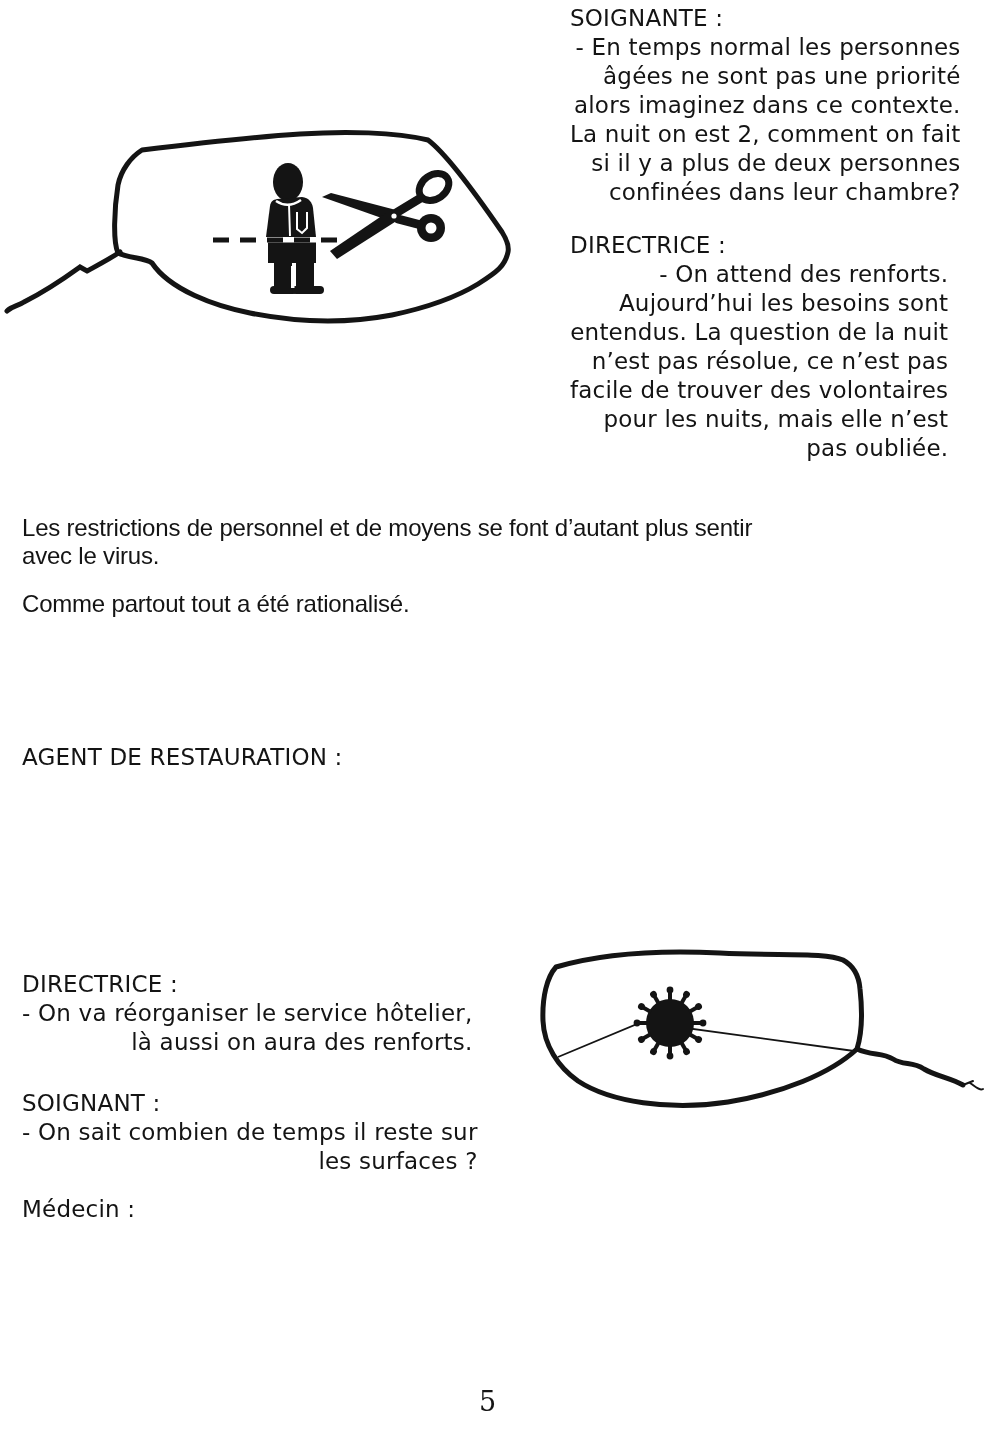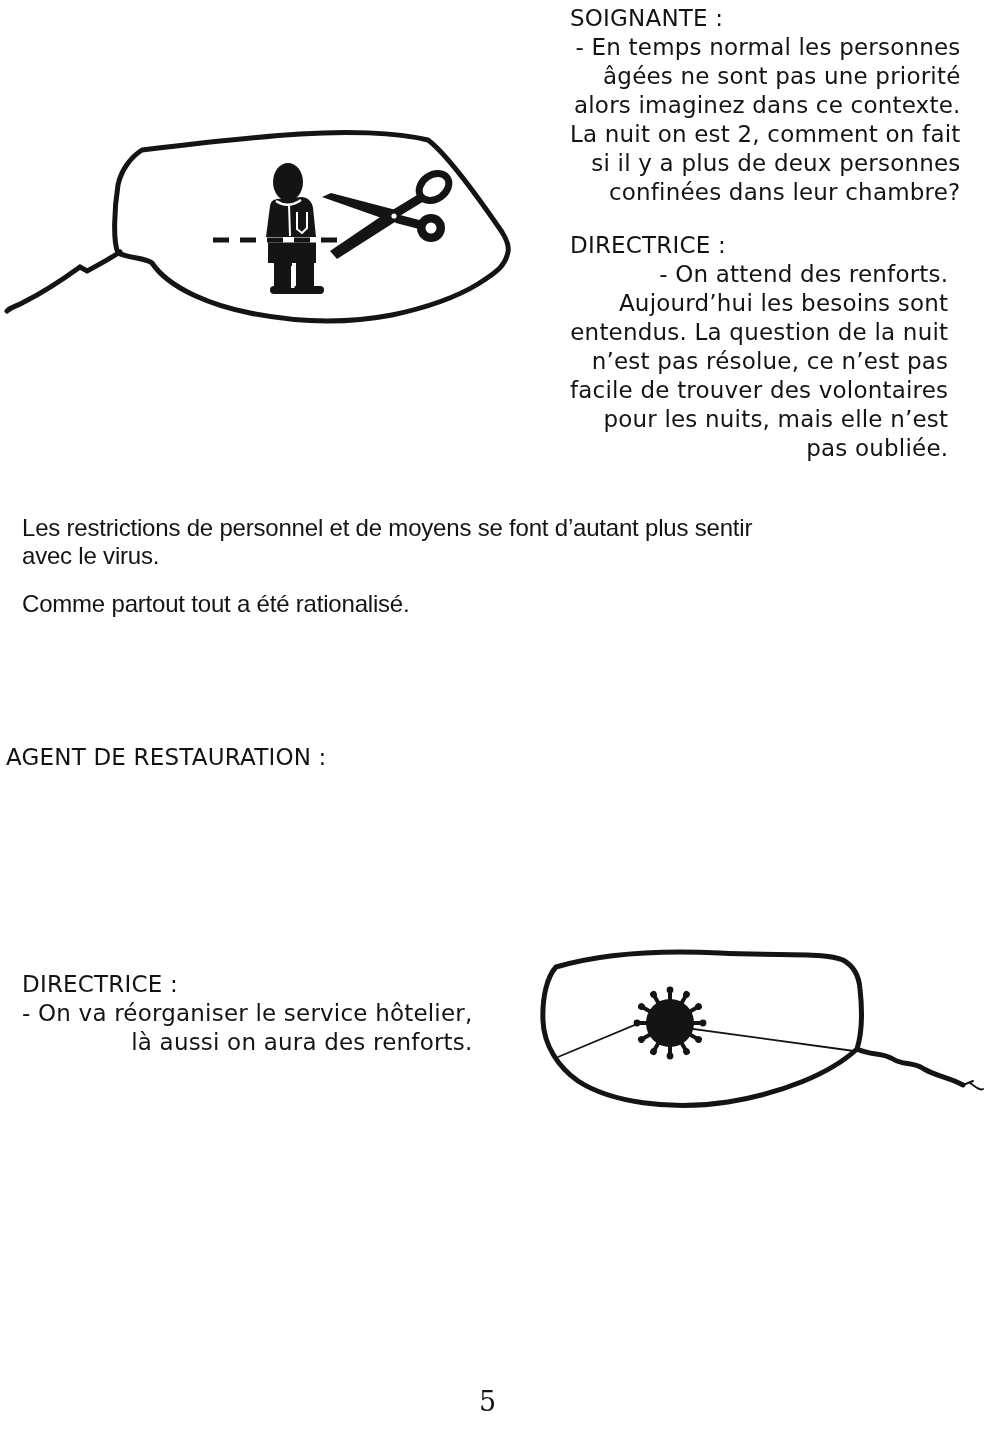--- a/index.html
+++ b/index.html
@@ -94,32 +94,38 @@
 n’est pas résolue, ce n’est pas
 facile de trouver des volontaires
 pour les nuits, mais elle n’est
 pas oubliée.</div>
   </div>
 
   <div class="blk narr" style="left:22px; top:478px;margin-top:36px;">Les restrictions de personnel et de moyens se font d’autant plus sentir
 avec le virus.</div>
   <div class="blk narr" style="left:22px; top:582px;margin-top:8px;">Comme partout tout a été rationalisé.</div>
 
-  <div class="blk dlg" style="left:6px; top:743px;">
+  <div class="blk dlg" style="left:22px; top:743px;">
     <div class="speaker">AGENT DE RESTAURATION :</div>
   </div>
 
   <div class="blk dlg" style="left:22px; top:970px;">
     <div class="speaker">DIRECTRICE :</div>
     <div class="lines">- On va réorganiser le service hôtelier,
 là aussi on aura des renforts.</div>
   </div>
 
+  <div class="blk dlg" style="left:22px; top:1089px;">
+    <div class="speaker">SOIGNANT :</div>
+    <div class="lines">- On sait combien de temps il reste sur
+les surfaces ?</div>
+  </div>
 
   <div class="blk dlg" style="left:22px; top:1195px;">
+    <div class="speaker">Médecin :</div>
   </div>
 
   <div class="blk" style="left:530px; top:935px;">
     <svg width="470" height="190" viewBox="0 0 470 190">
 
       <path d="M 26 32
            C 70 19, 130 15, 190 18
            C 250 21, 296 17, 313 25
            C 324 31, 329 41, 330 54
            C 332 72, 333 95, 327 114

